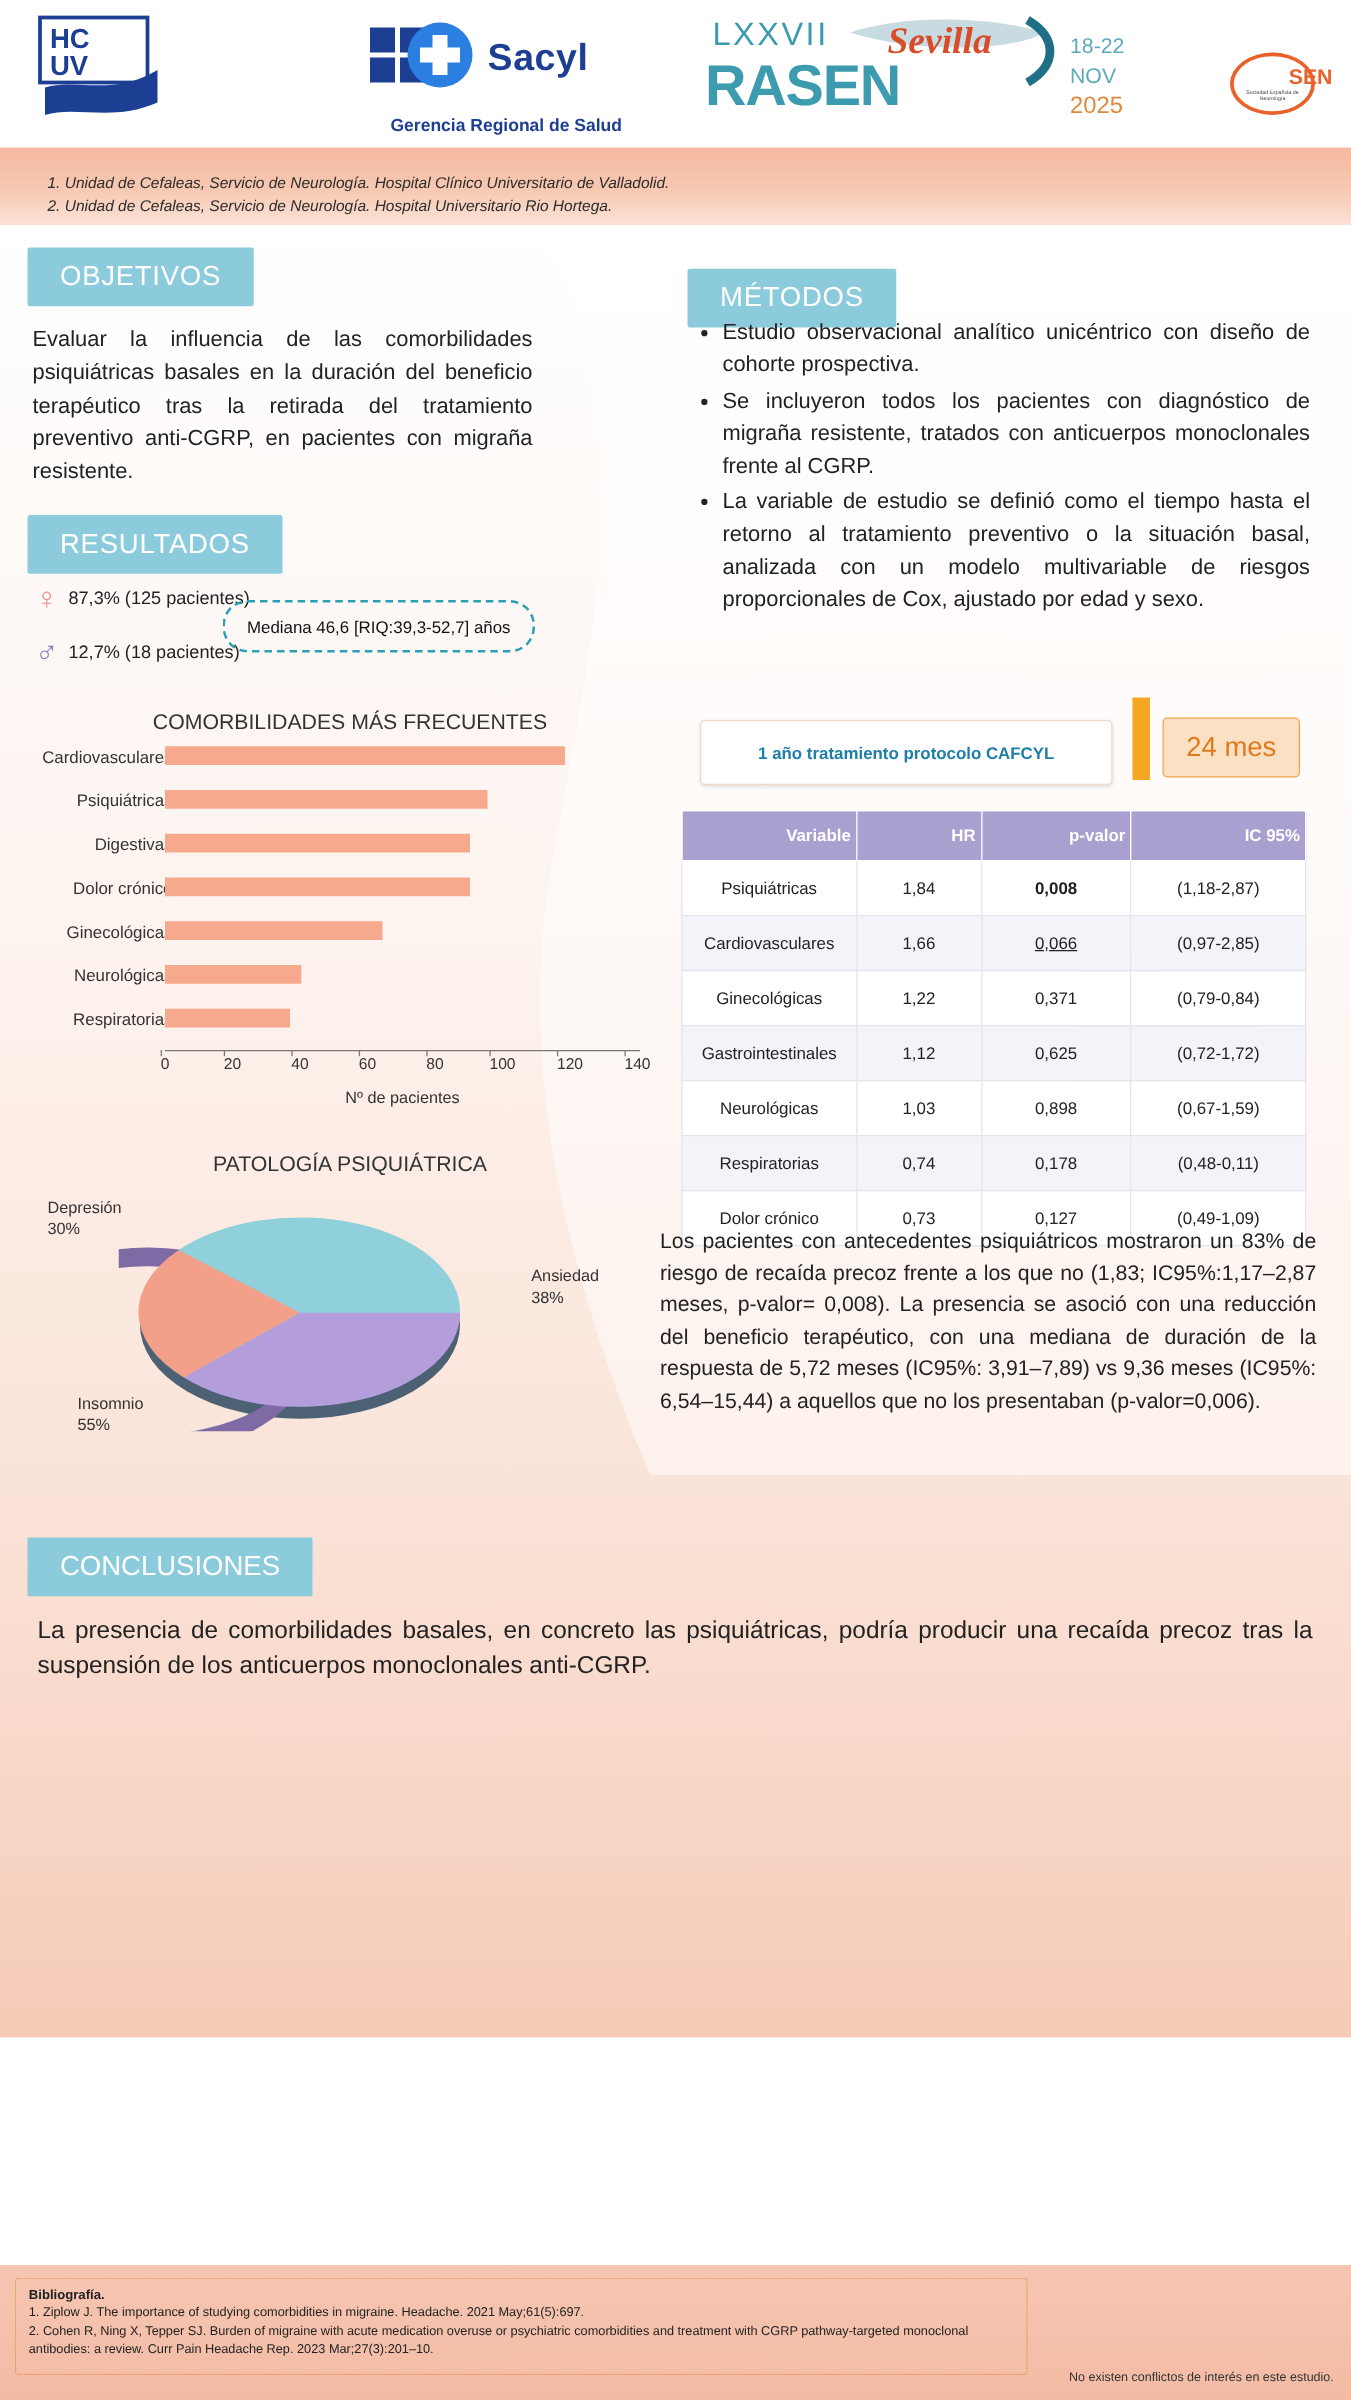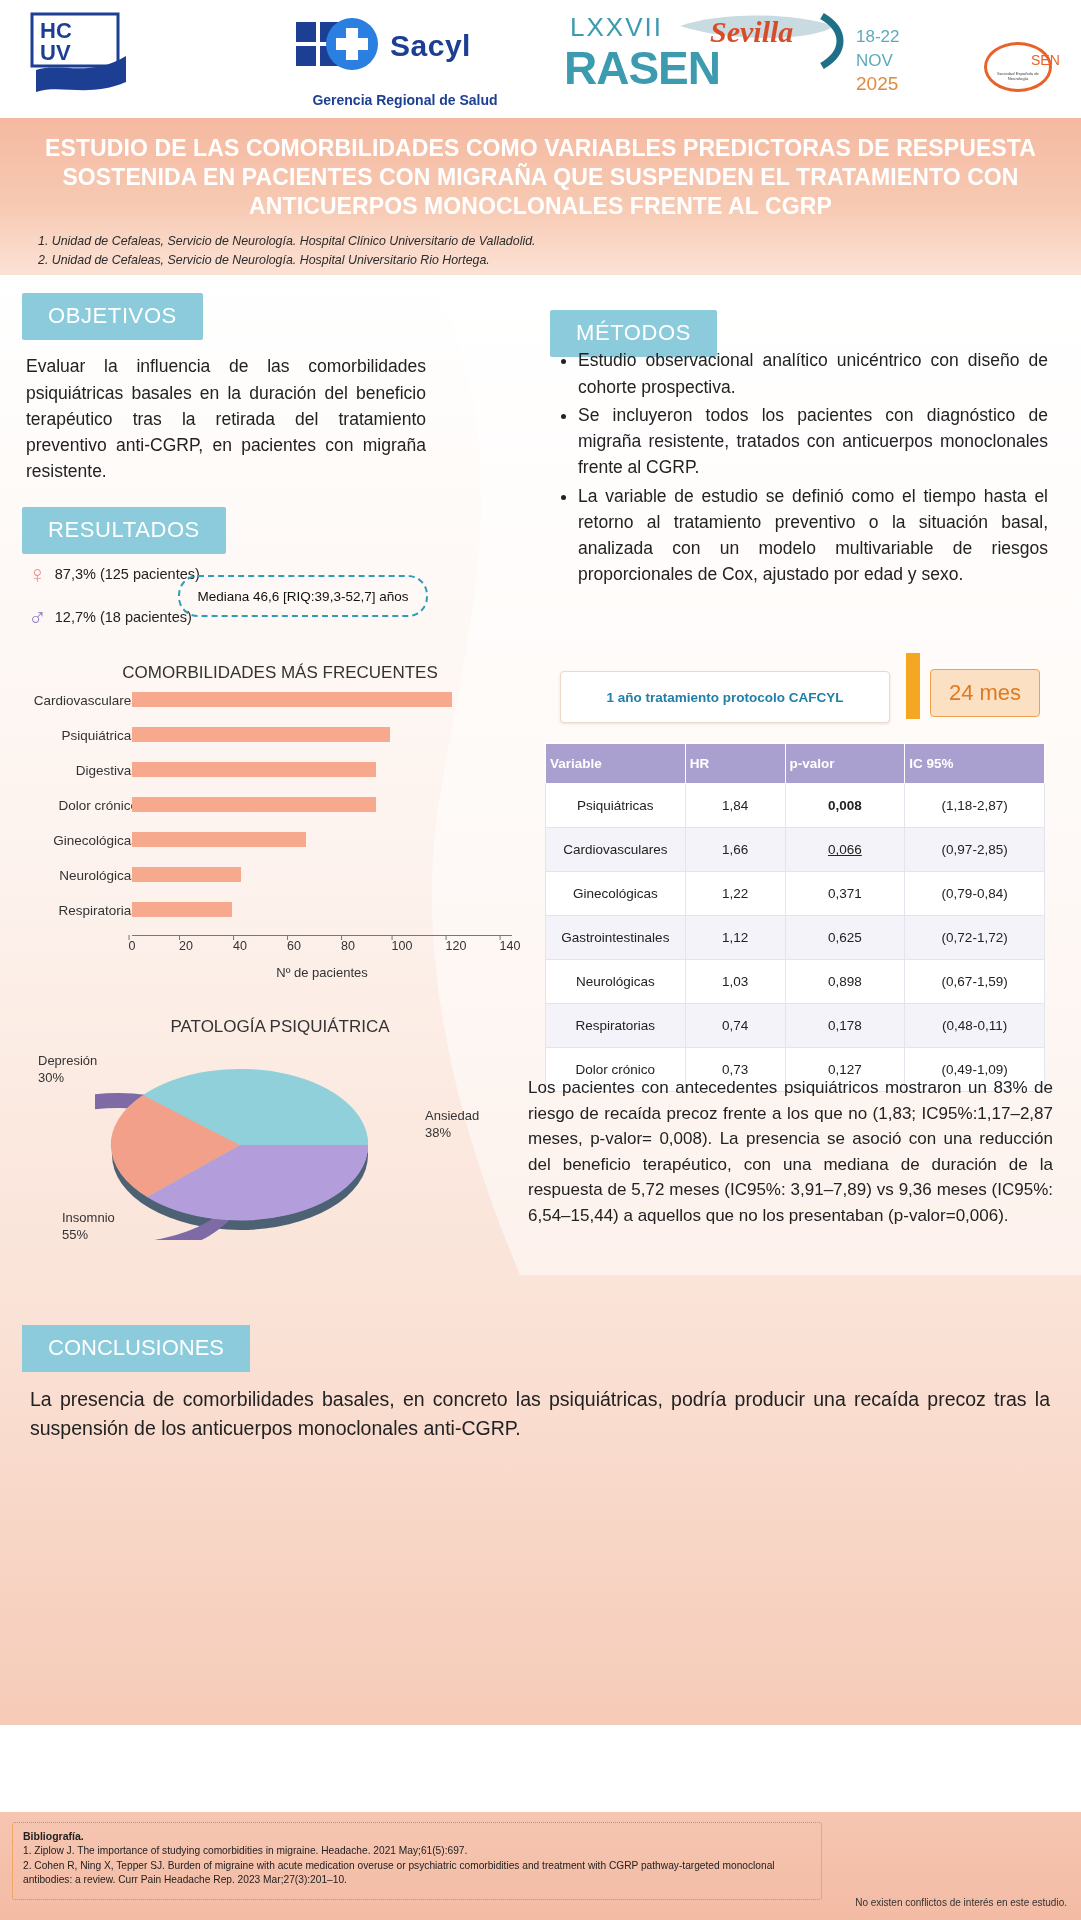--- a/index.html
+++ b/index.html
@@ -52,21 +52,21 @@
   }
   .sen-circle {
     width: 68px; height: 50px;
     border: 3px solid #e8622a;
     border-radius: 50%;
     margin: 0 auto;
     position: relative;
     background: #fff;
   }
   .sen-circle .sen-word {
-    font-size: 14px; font-weight: normal; color: #e8622a;
+    font-size: 17px; font-weight: bold; color: #e8622a;
     position: absolute; left: 0; right: 0; top: 7px; padding-left: 44px;
   }
   .sen-circle .sen-tiny {
     font-size: 4.2px; color: #444; position: absolute;
     left: 0; right: 0; top: 26px; line-height: 1.25;
   }
 
   
   .title-block {
     background: linear-gradient(180deg,#f5b9a1 0%, #f7c9b2 55%, #fbe2d6 100%);
@@ -213,21 +213,21 @@
   
   .res-table {
     position: absolute; left: 545px; top: 468px;
     width: 500px;
     border-collapse: collapse;
     font-size: 13.5px;
   }
   .res-table th {
     background: #a9a0cf; color: #ffffff;
     font-size: 13.5px; font-weight: bold;
-    padding: 12px 4px; text-align: left;
+    padding: 12px 4px; text-align: right;
     border: 1px solid #ffffff;
   }
   .res-table td {
     padding: 14px 4px; text-align: center;
     border: 1px solid #e4e4ef;
     background: #ffffff; color: #222;
   }
   .res-table tr:nth-child(even) td { background: #f4f3f9; }
   .res-table td.bold { font-weight: bold; }
   .res-table td.under { text-decoration: underline; }
@@ -322,21 +322,20 @@
 
   <div class="sen-logo">
     <div class="sen-circle">
       <div class="sen-word">SEN</div>
       <div class="sen-tiny">Sociedad Española de Neurología</div>
     </div>
   </div>
 </div>
 
 <div class="title-block">
-  <h1 class="poster-title">ESTUDIO DE LAS COMORBILIDADES COMO VARIABLES PREDICTORAS DE RESPUESTA SOSTENIDA EN PACIENTES CON MIGRAÑA QUE SUSPENDEN EL TRATAMIENTO CON ANTICUERPOS MONOCLONALES FRENTE AL CGRP</h1>
   <div class="affil">1. Unidad de Cefaleas, Servicio de Neurología. Hospital Clínico Universitario de Valladolid.</div>
   <div class="affil">2. Unidad de Cefaleas, Servicio de Neurología. Hospital Universitario Rio Hortega.</div>
 </div>
 
 <div class="body-area">
 
   <svg class="wavebg" viewBox="0 0 1081 1450" preserveAspectRatio="none">
     <path d="M430 0 C 520 180, 470 340, 440 520 C 410 700, 470 880, 520 1000 L 1081 1000 L 1081 0 Z" fill="#ffffff" opacity=".5"></path>
     <path d="M860 560 L 1010 640 L 860 720 Z" fill="#f7e4d6" opacity=".8"></path>
   </svg>

